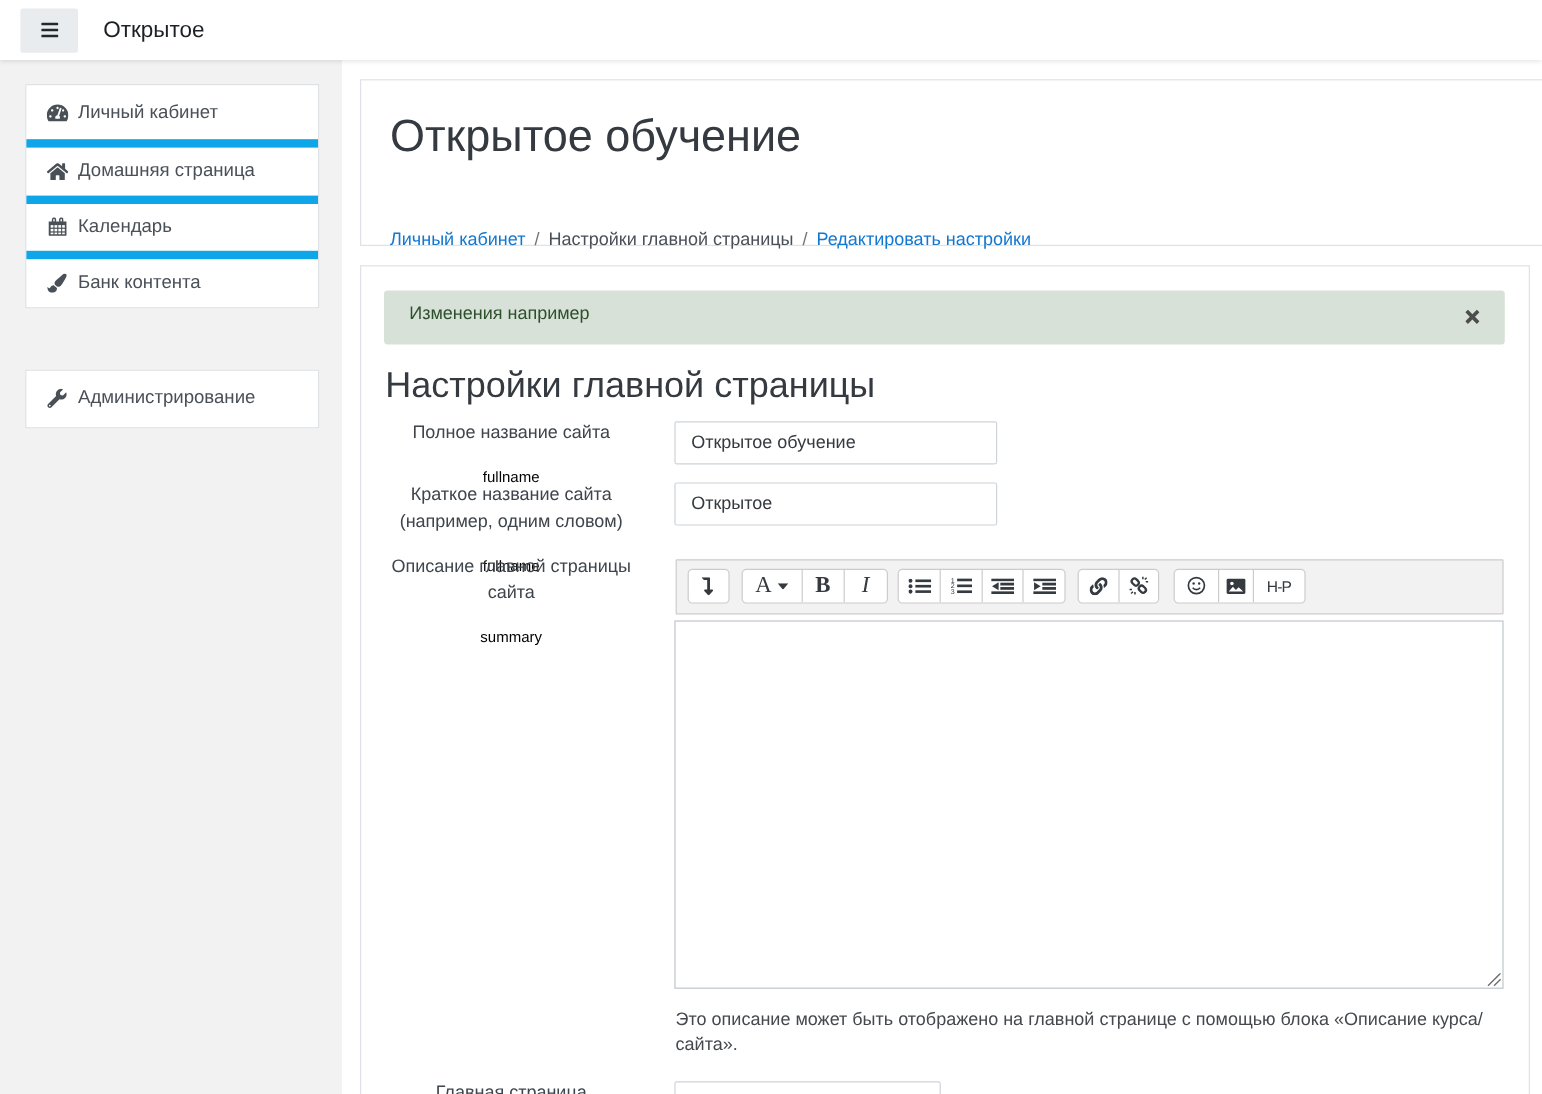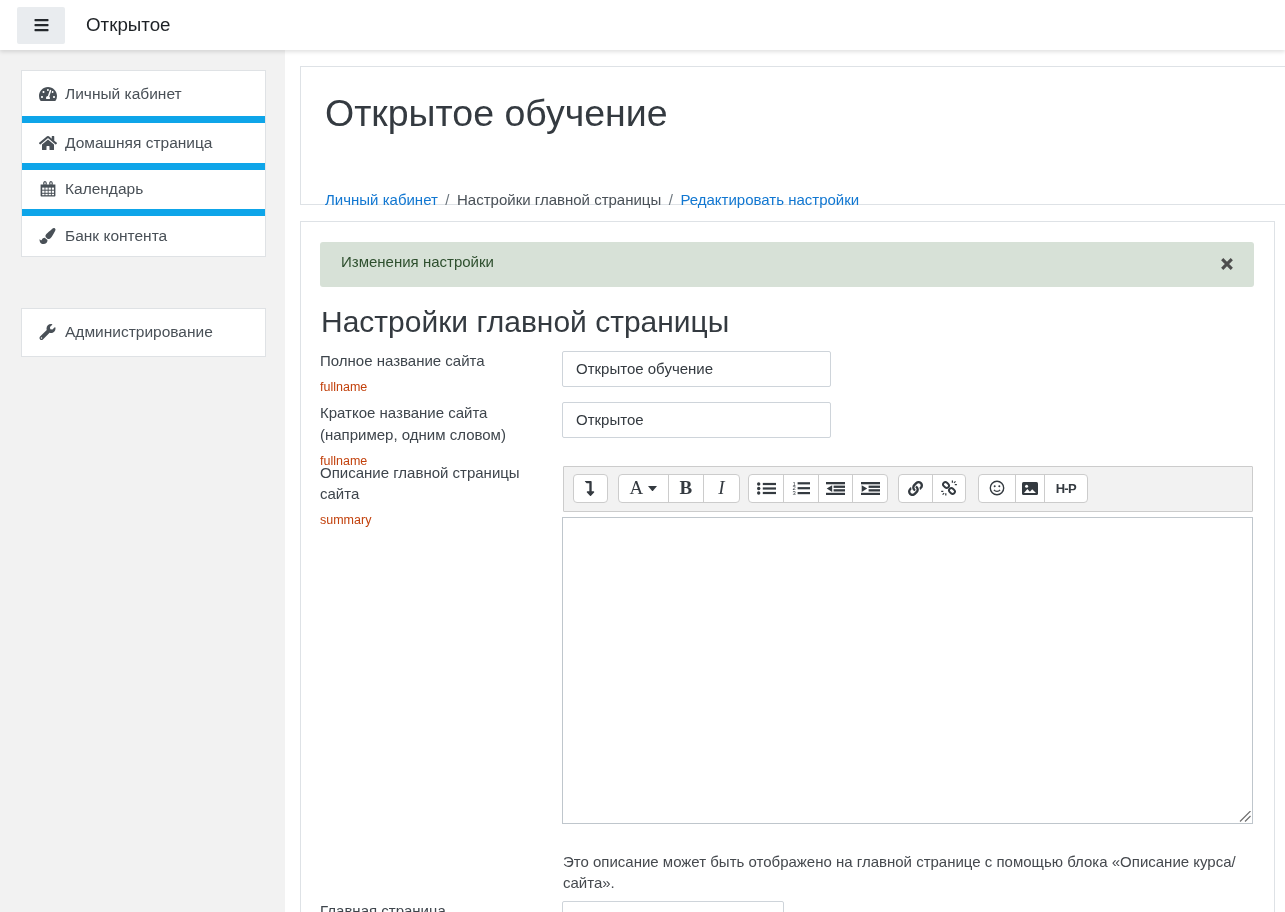--- a/index.html
+++ b/index.html
@@ -63,24 +63,24 @@
   background:#d7e1d7; border-radius:3px; color:#2e4f2e;
   display:block; padding-top:11px; padding-left:21px; font-size:15px;
 }
 #alertx { position:absolute; left:920px; top:36px; }
 #card2 h2 {
   position:absolute; left:20px; top:83px;
   font-size:30px; font-weight:400; color:#343a40; white-space:nowrap;
 }
 
 .flabel {
-  position:absolute; left:19px; width:212px; text-align:left;
+  position:absolute; left:19px; width:212px; text-align:center;
   color:#3e454c; line-height:21.8px;
 }
-.fsub { font-size:12.5px; color:#c2410c; line-height:17px; margin-top:7px; }
+.fsub { font-size:12.5px; color:#000000; line-height:17px; margin-top:18px; }
 .finput {
   position:absolute; left:261px; width:269px; height:36px;
   border:1px solid #ced4da; border-radius:2px; background:#fff;
   font-family:"Liberation Sans", sans-serif;
   font-size:15px; color:#343a40; padding:0 13px;
 }
 #lab1 { top:128px; }
 #inp1 { top:128.5px; }
 #lab2 { top:180px; }
 #inp2 { top:179.5px; }
@@ -102,21 +102,21 @@
   height:100%; border-left:1px solid #ccc; color:#343a40;
 }
 .tbtn:first-child { border-left:0; }
 #textarea {
   position:absolute; left:261.3px; top:295px; width:691px; height:307px;
   background:#fff; border:1px solid #bfc6cc;
 }
 #grip { position:absolute; right:1px; bottom:1px; }
 #helptext {
   position:absolute; left:262px; top:616.5px; width:691px;
-  color:#45494e; line-height:21.8px;margin-top:12px;
+  color:#45494e; line-height:21.8px;
 }
 #select1 {
   position:absolute; left:261px; top:678.5px; width:222px; height:36px;
   border:1px solid #ced4da; border-radius:2px; background:#fff;
 }
 </style>
 </head>
 <body>
 
 <div id="sidebar">
@@ -170,21 +170,21 @@
         </span>Администрирование</div>
   </div>
 </div>
 
 <div id="card1" class="card">
   <h1>Открытое обучение</h1>
   <div id="breadcrumb"><a href="#">Личный кабинет</a><span class="sep">/</span><span class="plain">Настройки главной страницы</span><span class="sep">/</span><a href="#">Редактировать настройки</a></div>
 </div>
 
 <div id="card2" class="card">
-  <div id="alert">Изменения настройки</div>
+  <div id="alert">Изменения например</div>
   <svg id="alertx" width="12" height="12" viewBox="0 0 12 12">
       <path d="M1.2 1.2L10.8 10.8M10.8 1.2L1.2 10.8" stroke="#4d4d4d" stroke-width="3.1"></path>
     </svg>
   <h2>Настройки главной страницы</h2>
 
   <div class="flabel" id="lab1">Полное название сайта<div class="fsub">fullname</div></div>
   <input class="finput" id="inp1" value="Открытое обучение" style="">
 
   <div class="flabel" id="lab2">Краткое название сайта (например, одним словом)<div class="fsub">fullname</div></div>
   <input class="finput" id="inp2" value="Открытое" style="">
@@ -289,21 +289,21 @@
             <path d="M4.9 9.8a3.9 3.9 0 0 0 6.2 0" fill="none" stroke="#343a40" stroke-width="1.3"></path>
           </svg>
         </span>
       <span class="tbtn" style="width:29px;">
           <svg width="16" height="13" viewBox="0 0 16 13">
             <rect x="0" y="0" width="16" height="13" rx="1.5" fill="#343a40"></rect>
             <circle cx="4.6" cy="4.2" r="1.5" fill="#fff"></circle>
             <path d="M2 11l3.4-4 2.5 2.7 2.3-2.4L14 11z" fill="#fff"></path>
           </svg>
         </span>
-      <span class="tbtn" style="width:43px;font-size:13px;font-weight:bold;letter-spacing:-0.7px;">H-P</span>
+      <span class="tbtn" style="width:43px;font-size:13px;font-weight:normal;letter-spacing:-0.7px;">H-P</span>
     </div>
   </div>
   <div id="textarea">
       <svg id="grip" width="12" height="11" viewBox="0 0 12 11">
         <g stroke="#707070" stroke-width="1.2">
           <path d="M1 10.5L11.5 0M6 10.5L11.5 5" fill="none"></path>
         </g>
       </svg>
     </div>
 

